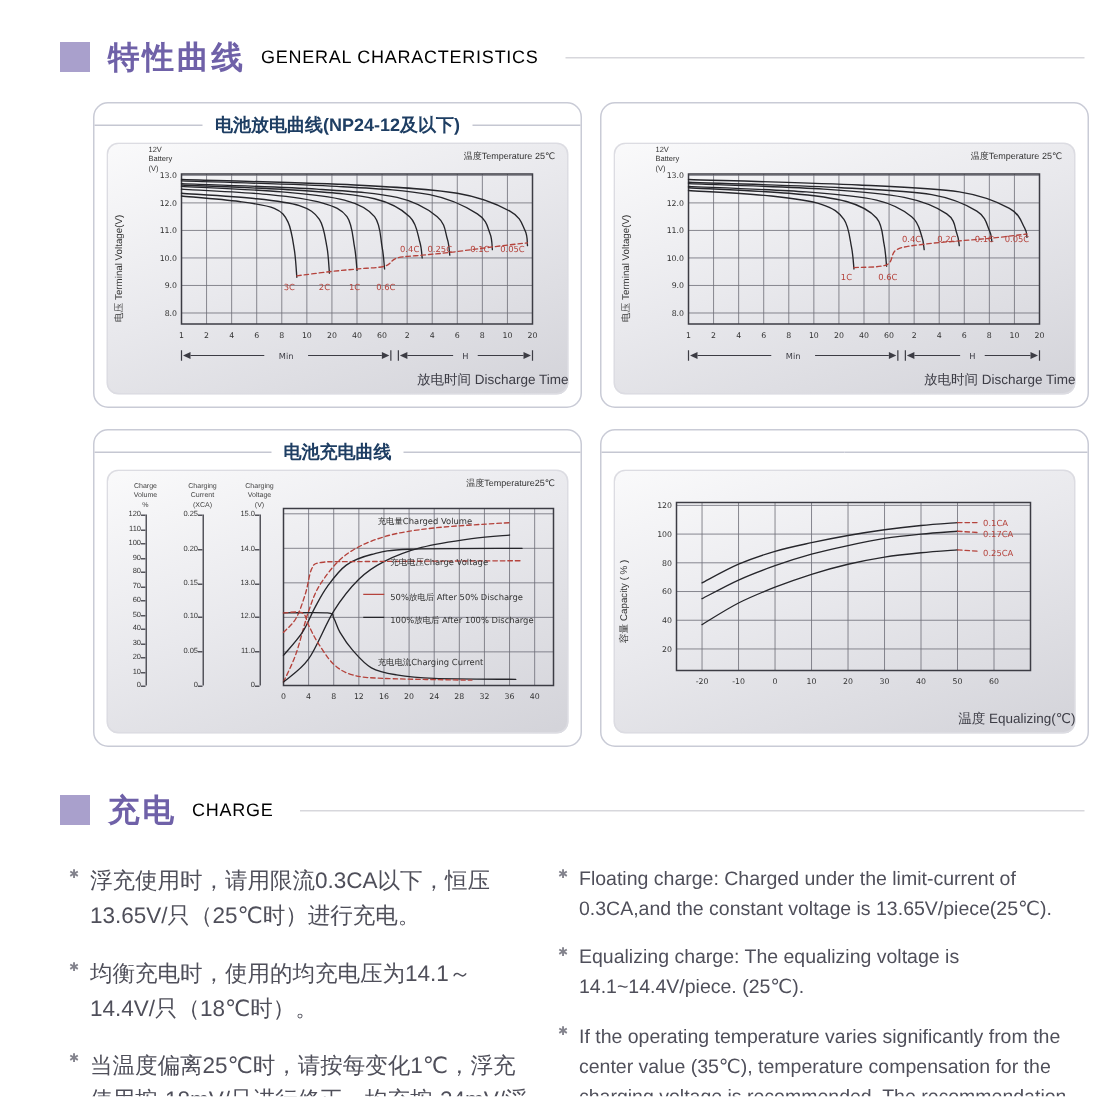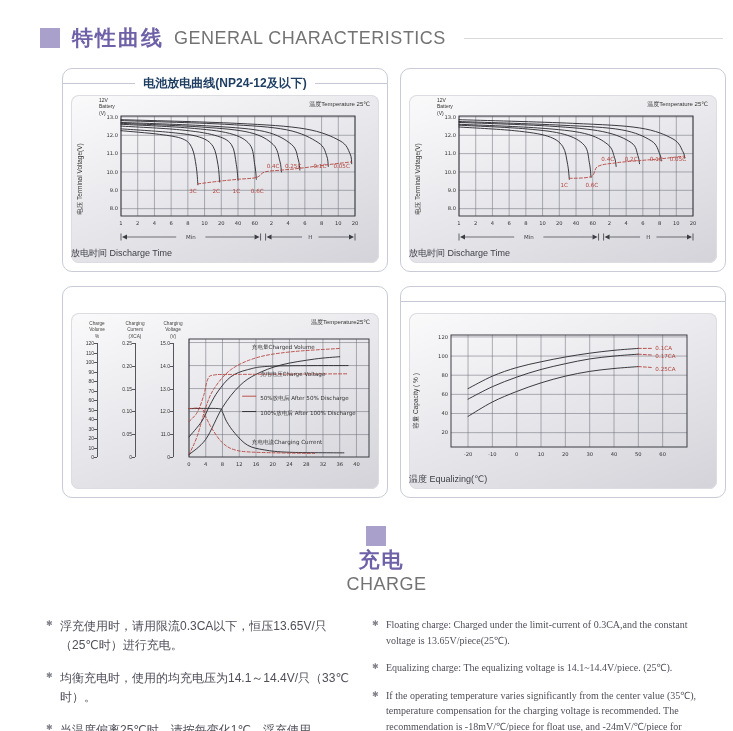--- a/index.html
+++ b/index.html
@@ -2,52 +2,52 @@
 <html><head>
 <meta charset="utf-8">
 <style>
   html,body{margin:0;padding:0;background:#fff;}
   body{font-family:"Liberation Sans","DejaVu Sans",sans-serif;color:#444;}
   .page{position:relative;width:733px;height:731px;background:#fff;overflow:hidden;}
   
   .sec-header{display:flex;align-items:center;margin:0 10px 0 40px;}
   .sec-header .sq{width:20px;height:20px;background:#a9a0cc;margin-right:12px;flex:0 0 auto;}
   .sec-header .cn{font-size:21px;font-weight:bold;color:#6f61a8;letter-spacing:2px;white-space:nowrap;}
-  .sec-header .en{font-size:18px;color:#737373;margin-left:10px;letter-spacing:.5px;white-space:nowrap;}
+  .sec-header .en{font-size:12px;color:#000000;margin-left:10px;letter-spacing:.5px;white-space:nowrap;}
   .sec-header .rule{flex:1;height:1px;background:#d7d7dc;margin-left:18px;}
   #hdr1{padding-top:24px;}
-  #hdr2{padding-top:0;margin-top:28px;flex-direction:column;}
+  #hdr2{padding-top:0;margin-top:28px;}
   
   .panels{margin:16px 8px 0 62px;display:grid;grid-template-columns:326px 326px;grid-template-rows:204px 212px;gap:14px 12px;}
   .panel{position:relative;background:#fff;border:1px solid #c9cbd6;border-radius:10px;}
   .ptitle-row{position:absolute;top:6px;left:0;right:0;display:flex;align-items:center;height:16px;}
   .ptitle-row .tline{flex:1;height:1px;background:#c5c7d2;}
   .ptitle{font-size:12px;font-weight:bold;color:#1e3e63;margin:0 8px;white-space:nowrap;}
   .surface{position:absolute;left:8px;right:8px;top:26px;bottom:8px;border-radius:8px;
            background:linear-gradient(160deg,#fafafb 0%,#e9e9ed 45%,#d3d3d9 100%);
            box-shadow:inset 0 0 0 1px #dcdce2;}
   .battery-label{position:absolute;left:28px;top:2px;font-size:5px;line-height:1.25;color:#333;white-space:pre-line;}
   .temp-label{position:absolute;right:9px;top:5px;font-size:6px;color:#333;}
   .vlabel{position:absolute;left:2px;top:50%;transform:translate(-40%,-50%) rotate(-90deg);font-size:6.5px;color:#333;white-space:nowrap;}
-  .caption{position:absolute;left:0;right:0;bottom:3px;text-align:left;font-size:9px;color:#3d3d46;}
+  .caption{position:absolute;left:12px;right:0;bottom:3px;text-align:right;font-size:9px;color:#3d3d46;}
   .chart-svg{position:absolute;}
   svg text{font-family:"DejaVu Sans","Liberation Sans",sans-serif;}
   
   .miniaxes{position:absolute;left:8px;top:8px;width:104px;height:162px;}
   .ma-h{position:absolute;text-align:center;font-size:4.7px;line-height:1.2;color:#444;width:44px;}
   .ma-u{margin-top:2px;}
   .ma-line{position:absolute;width:1px;background:#55555c;}
   .ma-lab{position:absolute;font-size:5px;color:#333;text-align:right;width:24px;}
   .ma-tick{position:absolute;height:1px;width:3px;background:#55555c;}
   
   .notes{display:grid;grid-template-columns:306px 1fr;gap:0 20px;padding:22px 16px 0 46px;}
   .bullet{display:flex;margin-bottom:15px;}
   .bullet .mk{flex:0 0 14px;font-size:8px;color:#83838d;padding-top:2px;}
-  .bullet .tx{font-size:12px;line-height:1.55;color:#4f4f5a;}
-  .notes .col-en .bullet .tx{font-size:10px;font-family:Liberation Serif, serif;}
+  .bullet .tx{font-size:15px;line-height:1.55;color:#4f4f5a;}
+  .notes .col-en .bullet .tx{font-size:13px;}
   .notes .col-en .bullet{margin-bottom:12px;}
 </style>
 </head>
 <body>
 
 <div class="page">
 
   <div class="sec-header" id="hdr1">
     <div class="sq"></div>
     <span class="cn">特性曲线</span>
@@ -226,20 +226,25 @@
             <polygon points="255,126 250,123.6 250,128.4" fill="#3c3c44"></polygon>
             <line x1="172.57857142857142" y1="126" x2="203.08928571428572" y2="126" stroke="#3c3c44" stroke-width="0.7"></line>
             <line x1="219.4892857142857" y1="126" x2="250" y2="126" stroke="#3c3c44" stroke-width="0.7"></line>
             <text x="211.2892857142857" y="128" font-size="5.5" text-anchor="middle" fill="#3c3c44">H</text>
           </svg>
         <div class="caption">放电时间 Discharge Time</div>
       </div>
     </div>
 
     <div class="panel">
+      <div class="ptitle-row">
+        <div class="tline"></div>
+        <span class="ptitle">电池充电曲线</span>
+        <div class="tline"></div>
+      </div>
       <div class="surface">
         <div class="temp-label">温度Temperature25℃</div>
         <div class="miniaxes">
             <div class="ma-h" style="left: -4px; top: 0px;">
               <div>Charge</div>
               <div>Volume</div>
               <div class="ma-u">%</div>
             </div>
             <div class="ma-line" style="left: 18px; top: 22px; height: 114px;"></div>
             <div class="ma-lab" style="left: -9px; top: 19px;">120</div>
@@ -414,21 +419,21 @@
   </div>
 
   <div class="notes">
     <div class="col-cn">
         <div class="bullet">
           <span class="mk">✱</span>
           <span class="tx">浮充使用时，请用限流0.3CA以下，恒压13.65V/只（25℃时）进行充电。</span>
         </div>
         <div class="bullet">
           <span class="mk">✱</span>
-          <span class="tx">均衡充电时，使用的均充电压为14.1～14.4V/只（33℃时）。</span>
+          <span class="tx">均衡充电时，使用的均充电压为14.1～14.4V/只（18℃时）。</span>
         </div>
         <div class="bullet">
           <span class="mk">✱</span>
           <span class="tx">当温度偏离25℃时，请按每变化1℃，浮充使用按-18mV/只进行修正，均充按-24mV/浮充使用时。</span>
         </div>
       </div>
     <div class="col-en">
         <div class="bullet">
           <span class="mk">✱</span>
           <span class="tx">Floating charge: Charged under the limit-current of 0.3CA,and the constant voltage is 13.65V/piece(25℃).</span>

